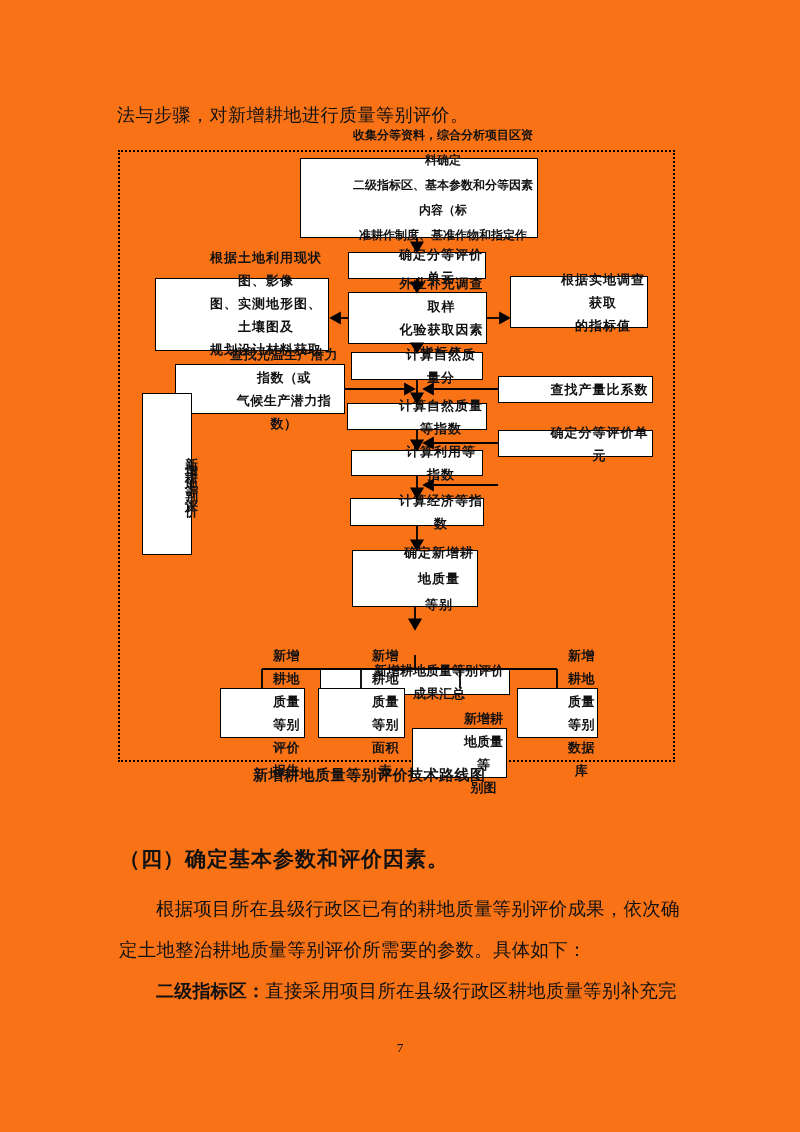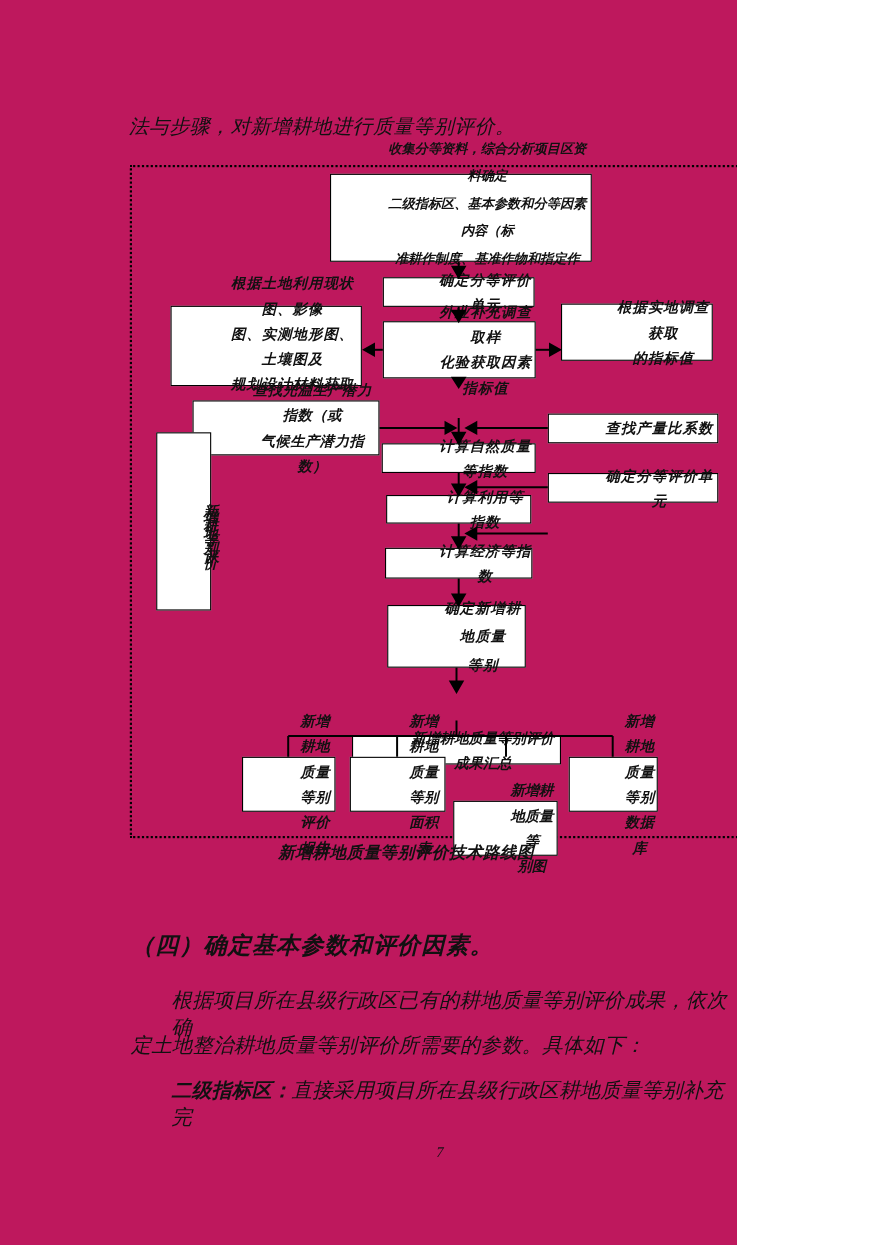--- a/index.html
+++ b/index.html
@@ -1,17 +1,17 @@
 <!DOCTYPE html>
 <html><head>
 <meta charset="utf-8">
 <style>
   html,body{margin:0;padding:0;background:#fff;}
-  .page{position:relative;width:670px;height:1132px;background:#be185d;
-        font-family:"Liberation Serif","DejaVu Serif",serif;color:#111;overflow:hidden;font-style:italic;}
+  .page{position:relative;width:800px;height:1132px;background:#f97316;
+        font-family:"Liberation Serif","DejaVu Serif",serif;color:#111;overflow:hidden;}
 
   .intro{position:absolute;left:117px;top:103px;font-size:18px;letter-spacing:0.5px;}
 
   .frame{position:absolute;left:118px;top:150px;width:557px;height:612px;
          border:2px dotted #000;box-sizing:border-box;}
 
   .fb{position:absolute;border:1.5px solid #000;background:#fff;box-sizing:border-box;
       display:flex;align-items:center;justify-content:center;text-align:center;
       font-family:"Liberation Sans","DejaVu Sans",sans-serif;font-weight:700;
       font-size:13px;line-height:23px;letter-spacing:1px;white-space:pre-line;padding-left:48px;}
@@ -44,20 +44,21 @@
 二级指标区、基本参数和分等因素内容（标
 准耕作制度、基准作物和指定作物）</div>
   <div class="fb" style="left:348px;top:252px;width:138px;height:27px">确定分等评价单元</div>
   <div class="fb" style="left:155px;top:278px;width:174px;height:73px">根据土地利用现状图、影像
 图、实测地形图、土壤图及
 规划设计材料获取的指标值</div>
   <div class="fb" style="left:348px;top:292px;width:139px;height:52px">外业补充调查取样
 化验获取因素指标值</div>
   <div class="fb" style="left:510px;top:276px;width:138px;height:52px">根据实地调查获取
 的指标值</div>
+  <div class="fb" style="left:351px;top:352px;width:132px;height:28px">计算自然质量分</div>
   <div class="fb ls05" style="left:175px;top:364px;width:170px;height:50px">查找光温生产潜力指数（或
 气候生产潜力指数）</div>
   <div class="fb" style="left:498px;top:376px;width:155px;height:27px">查找产量比系数</div>
   <div class="fb" style="left:347px;top:403px;width:140px;height:27px">计算自然质量等指数</div>
   <div class="fb" style="left:498px;top:430px;width:155px;height:27px">确定分等评价单元</div>
   <div class="fb" style="left:351px;top:450px;width:132px;height:26px">计算利用等指数</div>
   <div class="fb" style="left:350px;top:498px;width:134px;height:28px">计算经济等指数</div>
   <div class="fb tall" style="left:352px;top:550px;width:126px;height:57px">确定新增耕地质量
 等别</div>
   <div class="fb ls0" style="left:320px;top:629px;width:190px;height:26px">新增耕地质量等别评价成果汇总</div>

